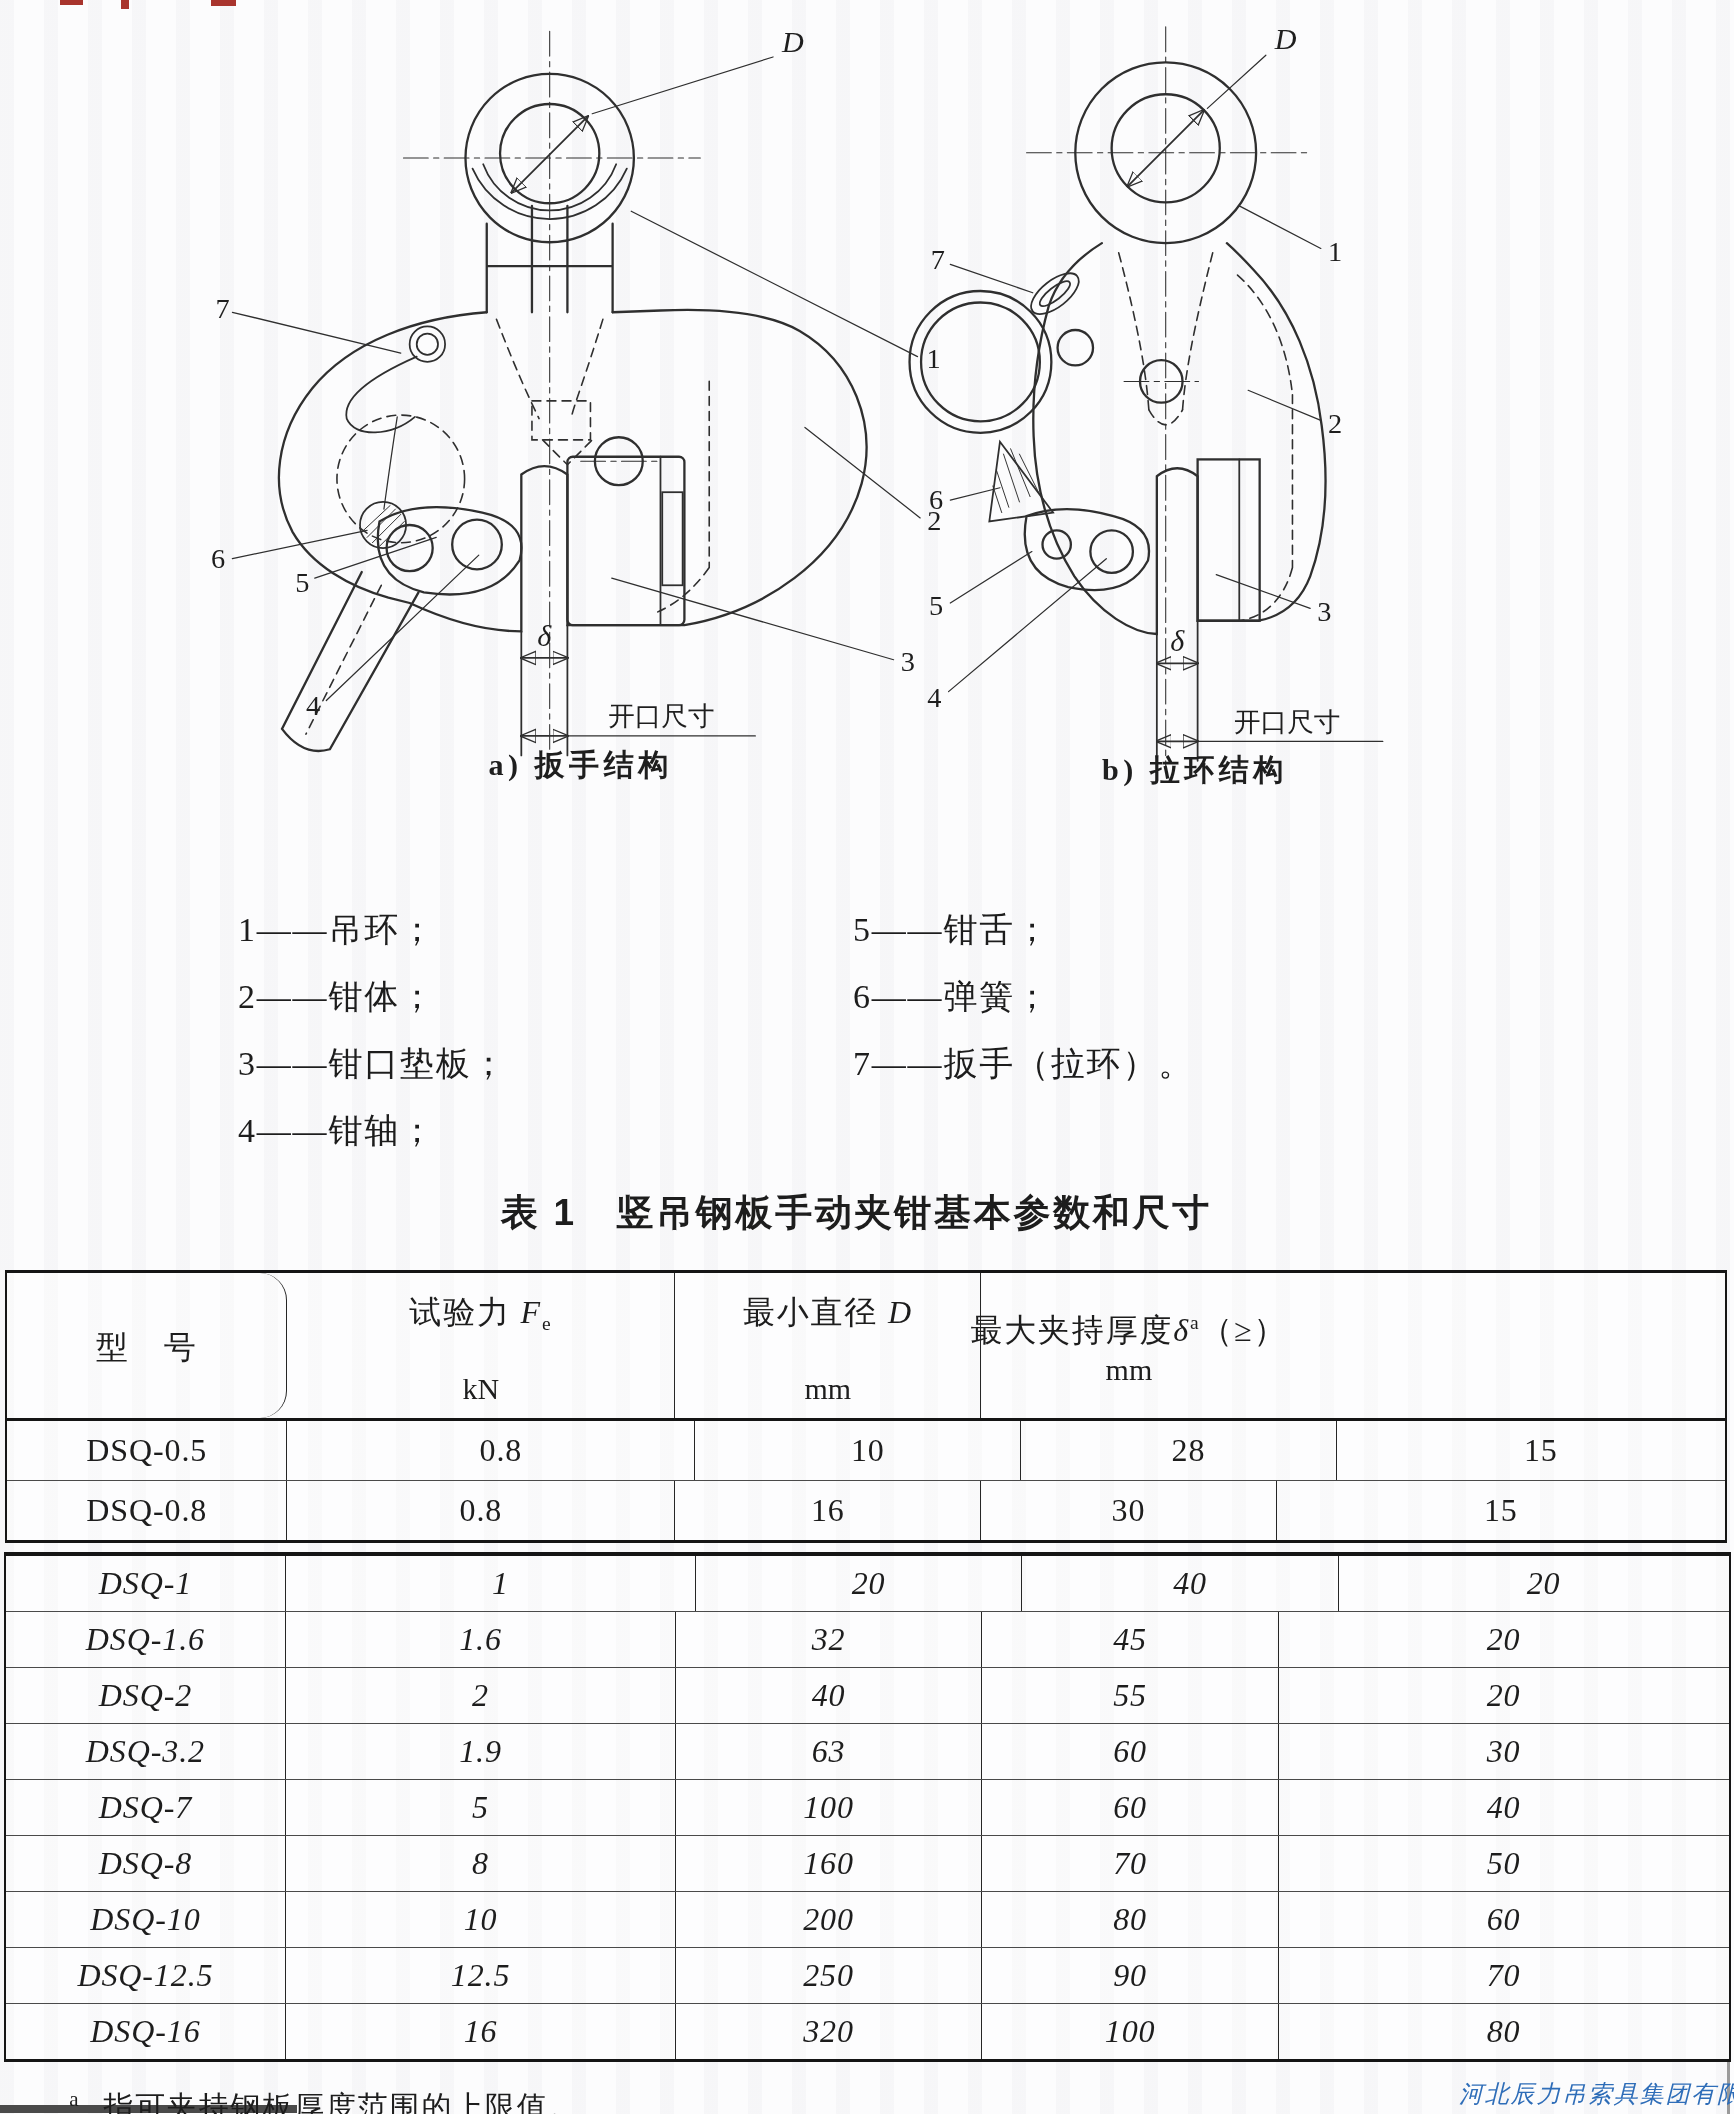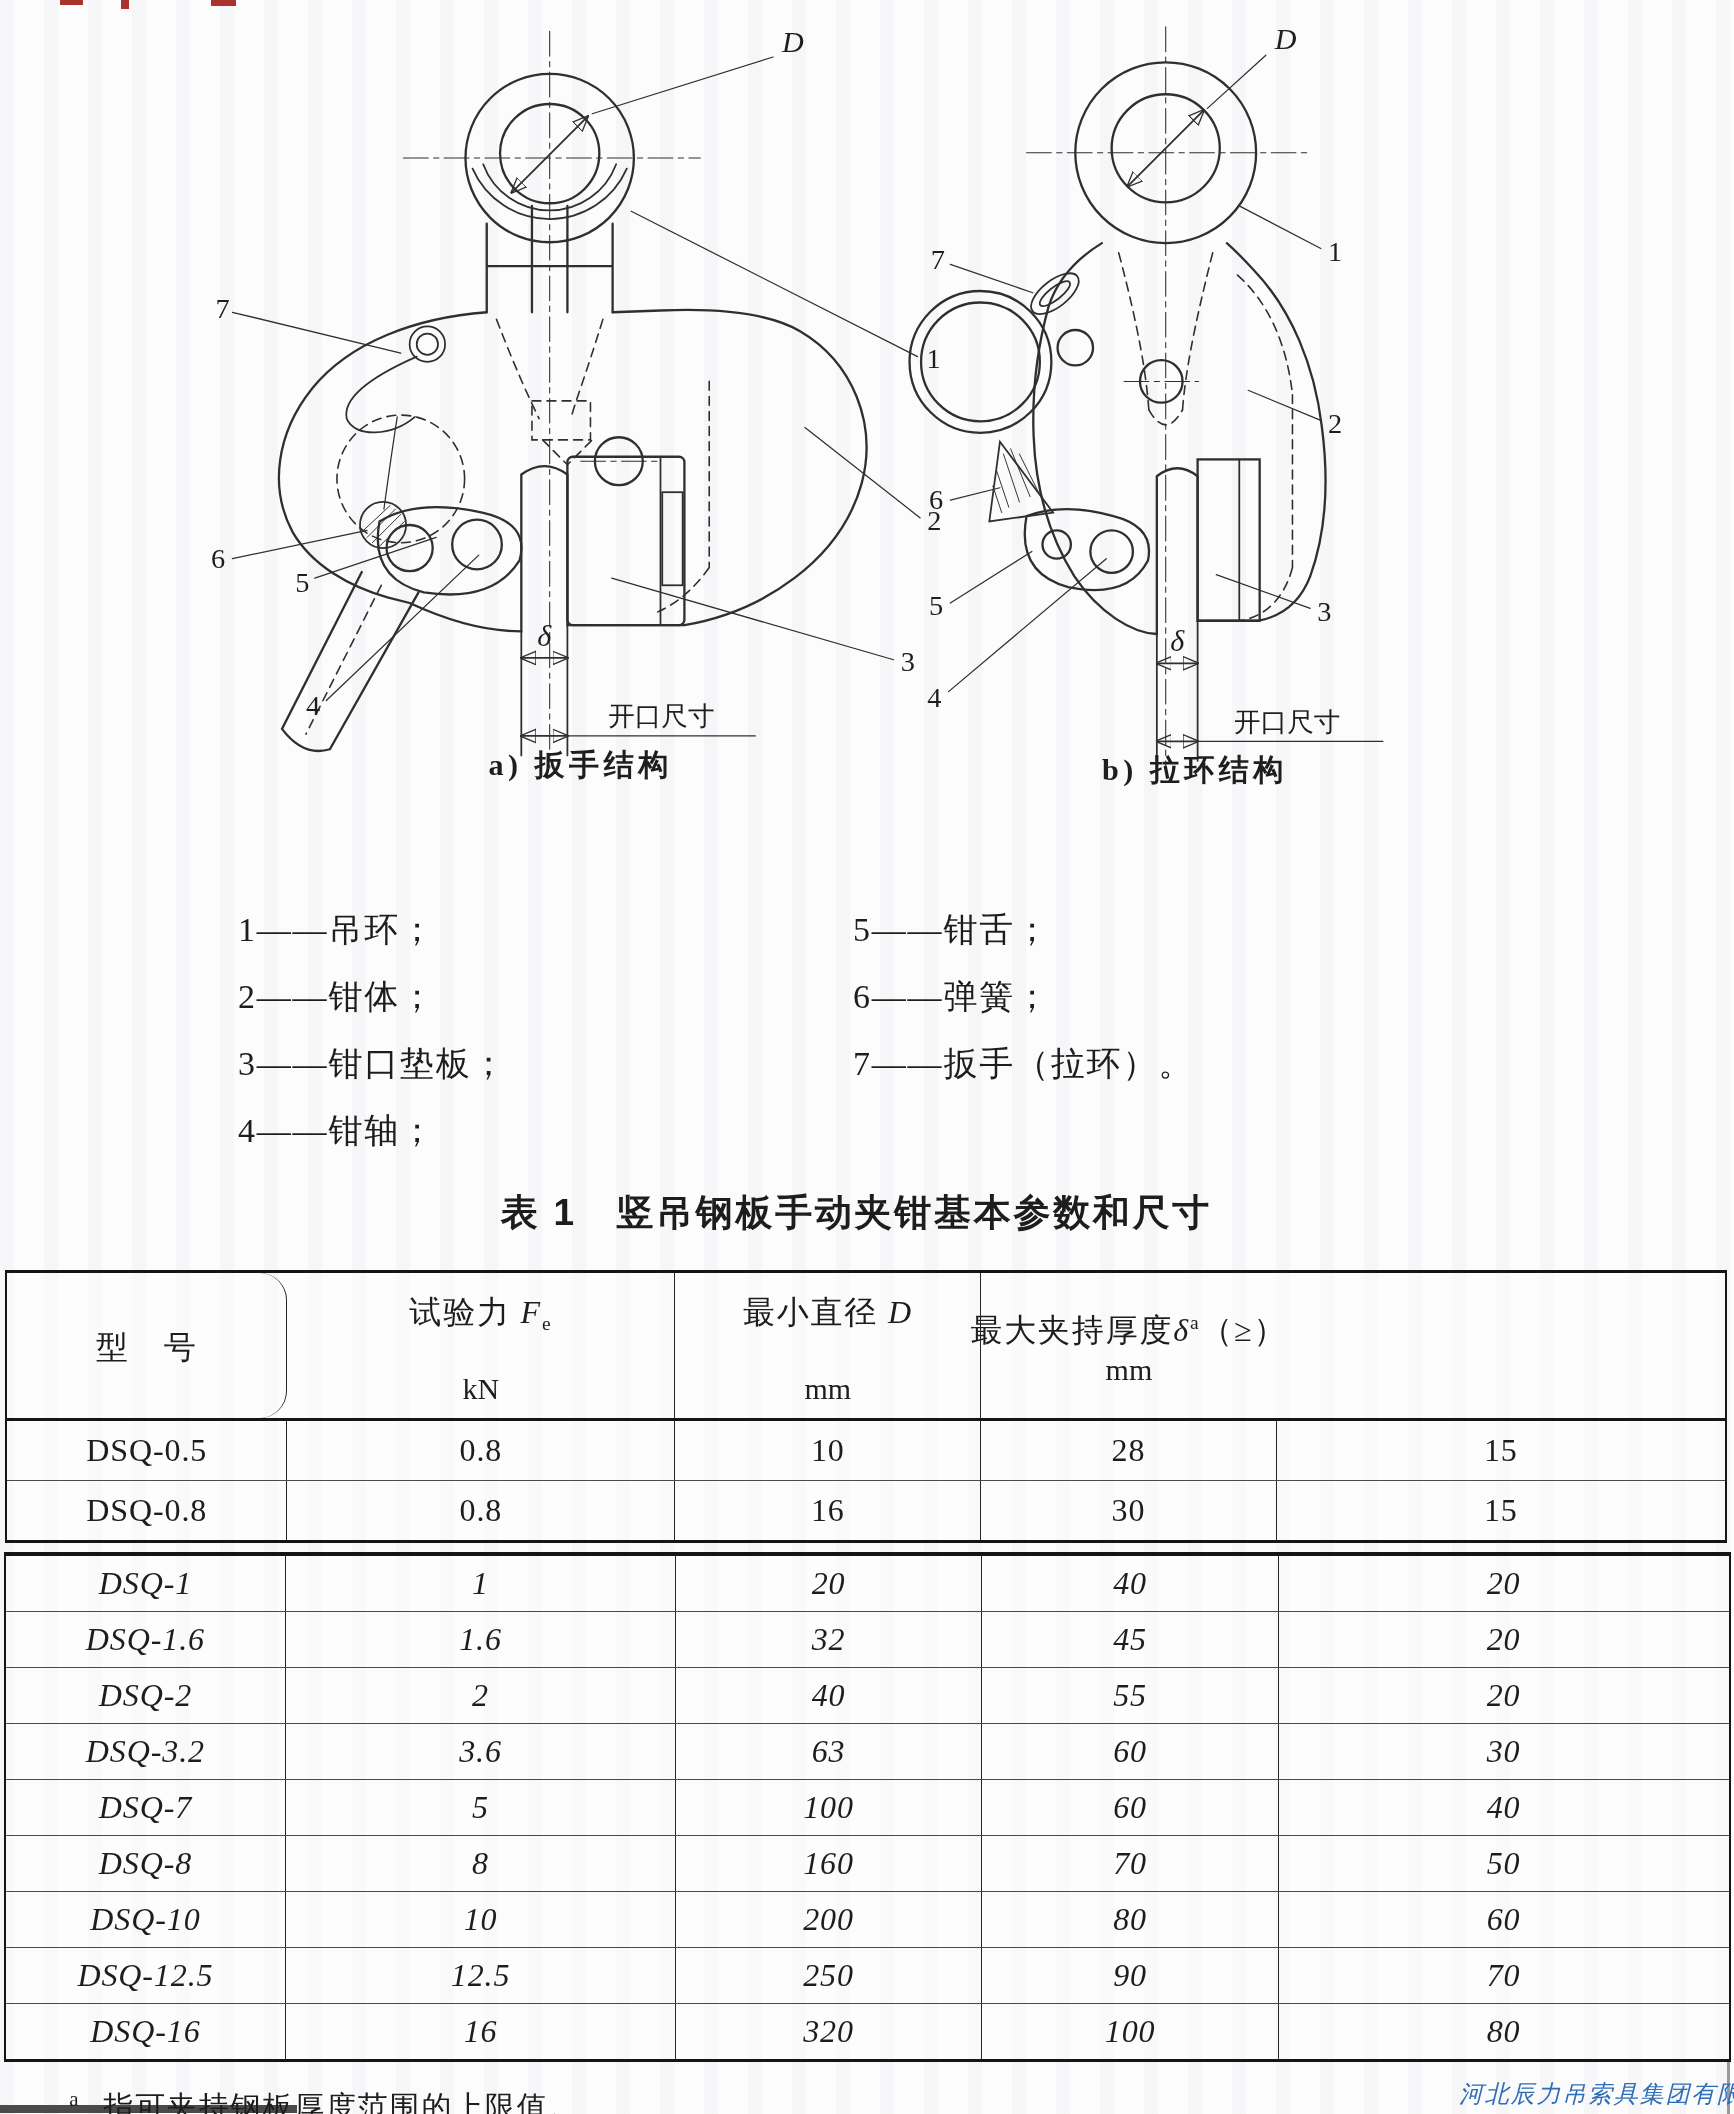--- a/index.html
+++ b/index.html
@@ -50,21 +50,21 @@
   .thead{display:grid;grid-template-columns:16.3% 22.6% 17.8% 17.2% auto;height:145px;border-bottom:3.5px solid #151515;}
   .thead .hcell{border-right:1.8px solid #262626;display:flex;flex-direction:column;justify-content:space-between;align-items:center;padding:17.7px 3.5px 12.4px 3.5px;box-sizing:border-box;}
   .thead .hcell:last-child{border-right:none;justify-content:center;}
   .thead .hcell.single{justify-content:center;border-radius:27px;}
   .hname{font-size:32px;letter-spacing:1.8px;white-space:nowrap;}
   .hname i{font-style:italic;}
   .hunit{font-size:30px;}
   sub{font-size:19.5px;}
   sup{font-size:19.5px;}
   .trow{display:grid;grid-template-columns:16.3% 22.6% 17.8% 17.2% auto;border-top:1.8px solid #4a4a4a;}
-  .tblock .trow:first-child{border-top:none;}
+  .tblock .trow:first-child{border-top:none;gap:20px;}
   .tblock2 .trow{height:55px;font-style:italic;}
   .tblock1 .trow{height:59px;}
   .trow .cell{border-right:1.8px solid #262626;display:flex;align-items:center;justify-content:center;font-size:32px;letter-spacing:0.9px;}
   .trow .cell:last-child{border-right:none;}
   .footnote{margin-top:25px;padding-left:64px;font-size:30px;letter-spacing:1.8px;}
   .footnote sup{font-size:21px;margin-right:23px;}
 
   
   .watermark{
     position:absolute;left:1459px;top:2078px;white-space:nowrap;
@@ -340,21 +340,21 @@
           </div>
           <div class="trow">
             <div class="cell">DSQ-2</div>
             <div class="cell">2</div>
             <div class="cell">40</div>
             <div class="cell">55</div>
             <div class="cell">20</div>
           </div>
           <div class="trow">
             <div class="cell">DSQ-3.2</div>
-            <div class="cell">3.6</div>
+            <div class="cell">1.9</div>
             <div class="cell">63</div>
             <div class="cell">60</div>
             <div class="cell">30</div>
           </div>
           <div class="trow">
             <div class="cell">DSQ-7</div>
             <div class="cell">5</div>
             <div class="cell">100</div>
             <div class="cell">60</div>
             <div class="cell">40</div>

